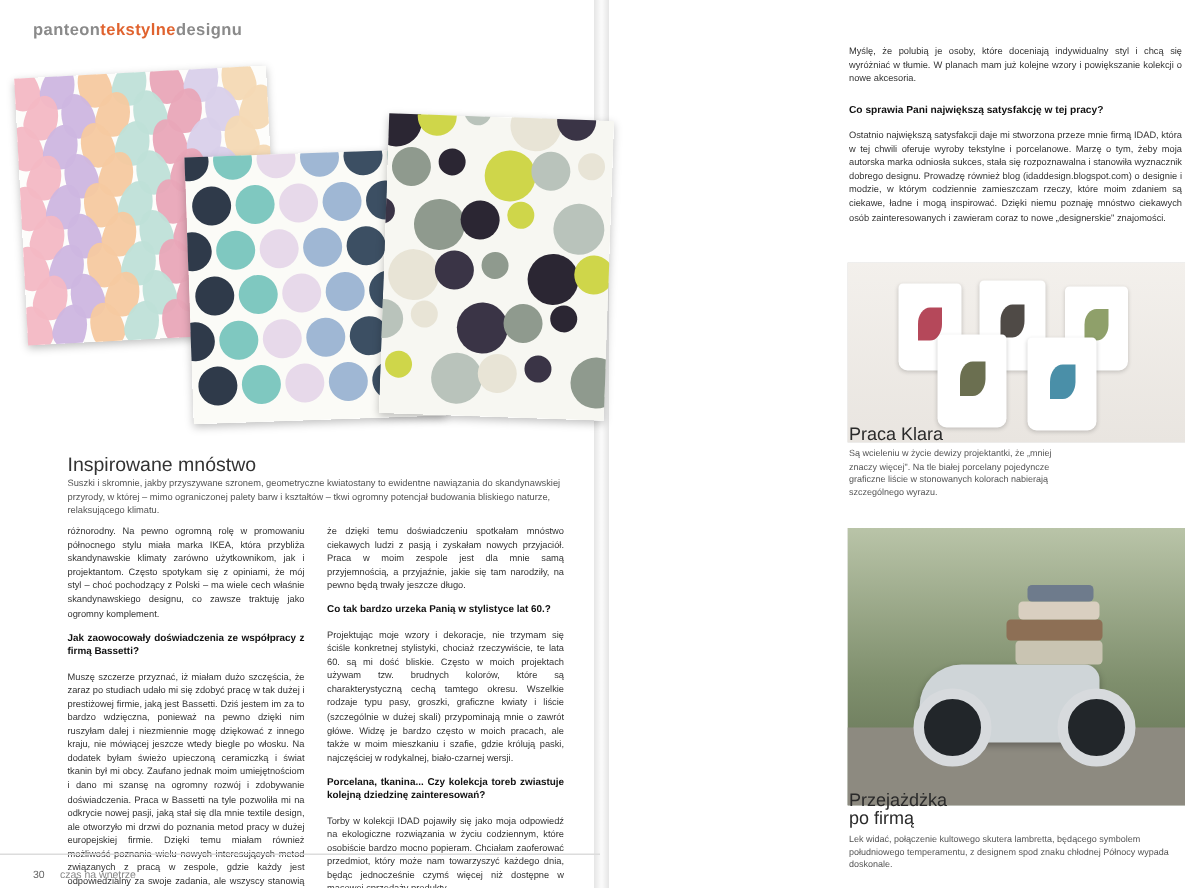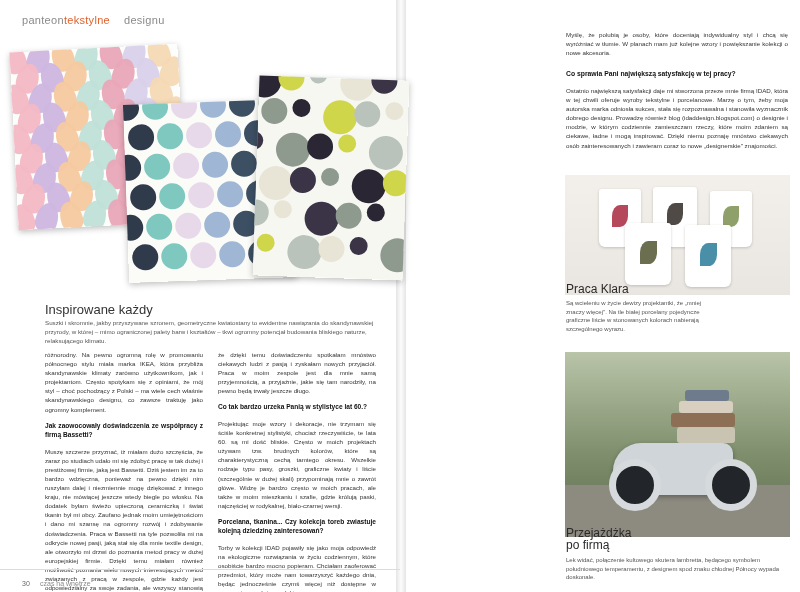--- a/index.html
+++ b/index.html
@@ -22,24 +22,24 @@
   }
   .page{position:absolute;top:0;height:592px;background:#fff;}
   .page-left{left:0;width:400px;}
   .page-right{left:400px;width:400px;}
 
   
   .masthead{
     position:absolute;left:22px;top:14px;
     font-size:11px;letter-spacing:.3px;
   }
-  .masthead span{font-weight:normal;}
+  .masthead span{font-weight:bold;}
   .mh-1{color:#8a8a8a;}
   .mh-2{color:#e0632f;}
-  .mh-3{color:#8a8a8a;margin-left:14px;}
+  .mh-3{color:#8a8a8a;}
 
   
   .collage{position:absolute;left:8px;top:30px;width:390px;height:270px;}
   .swatch{
     position:absolute;
     box-shadow:0 2px 6px rgba(0,0,0,.25);
     overflow:hidden;
   }
   .sw1{left:6px;top:18px;width:168px;height:178px;transform:rotate(-3deg);}
   .sw2{left:118px;top:72px;width:168px;height:178px;transform:rotate(-2deg);}
@@ -263,21 +263,21 @@
           <u style="left: 112px; top: 124px; width: 18px; height: 18px; background: rgb(43, 38, 51);"></u>
           <u style="left: 3px; top: 158px; width: 18px; height: 18px; background: rgb(207, 214, 74);"></u>
           <u style="left: 34px; top: 158px; width: 34px; height: 34px; background: rgb(185, 195, 187);"></u>
           <u style="left: 65px; top: 158px; width: 26px; height: 26px; background: rgb(232, 228, 214);"></u>
           <u style="left: 96px; top: 158px; width: 18px; height: 18px; background: rgb(58, 52, 70);"></u>
           <u style="left: 127px; top: 158px; width: 34px; height: 34px; background: rgb(143, 154, 142);"></u>
         </div>
     </div>
   </div>
 
-  <div class="caption-title" style="left:45px;top:302px;width:330px;">Inspirowane każdy</div>
+  <div class="caption-title" style="left:45px;top:302px;width:330px;">Inspirowane mnóstwo</div>
   <div class="caption-body" style="left:45px;top:318px;width:330px;">Suszki i skromnie, jakby przyszywane szronem, geometryczne kwiatostany to ewidentne nawiązania do skandynawskiej przyrody, w której – mimo ograniczonej palety barw i kształtów – tkwi ogromny potencjał budowania bliskiego naturze, relaksującego klimatu.</div>
 
   <div class="col" style="left:45px;top:350px;width:158px;">
     <p>różnorodny. Na pewno ogromną rolę w promowaniu północnego stylu miała marka IKEA, która przybliża skandynawskie klimaty zarówno użytkownikom, jak i projektantom. Często spotykam się z opiniami, że mój styl – choć pochodzący z Polski – ma wiele cech właśnie skandynawskiego designu, co zawsze traktuję jako ogromny komplement.</p>
     <p class="sub">Jak zaowocowały doświadczenia ze współpracy z firmą Bassetti?</p>
     <p>Muszę szczerze przyznać, iż miałam dużo szczęścia, że zaraz po studiach udało mi się zdobyć pracę w tak dużej i prestiżowej firmie, jaką jest Bassetti. Dziś jestem im za to bardzo wdzięczna, ponieważ na pewno dzięki nim ruszyłam dalej i niezmiennie mogę dziękować z innego kraju, nie mówiącej jeszcze wtedy biegle po włosku. Na dodatek byłam świeżo upieczoną ceramiczką i świat tkanin był mi obcy. Zaufano jednak moim umiejętnościom i dano mi szansę na ogromny rozwój i zdobywanie doświadczenia. Praca w Bassetti na tyle pozwoliła mi na odkrycie nowej pasji, jaką stał się dla mnie textile design, ale otworzyło mi drzwi do poznania metod pracy w dużej europejskiej firmie. Dzięki temu miałam również możliwość poznania wielu nowych interesujących metod związanych z pracą w zespole, gdzie każdy jest odpowiedzialny za swoje zadania, ale wszyscy stanowią jeden team. Nie mogę nie dodać,</p>
   </div>
 
   <div class="col" style="left:218px;top:350px;width:158px;">
     <p>że dzięki temu doświadczeniu spotkałam mnóstwo ciekawych ludzi z pasją i zyskałam nowych przyjaciół. Praca w moim zespole jest dla mnie samą przyjemnością, a przyjaźnie, jakie się tam narodziły, na pewno będą trwały jeszcze długo.</p>

